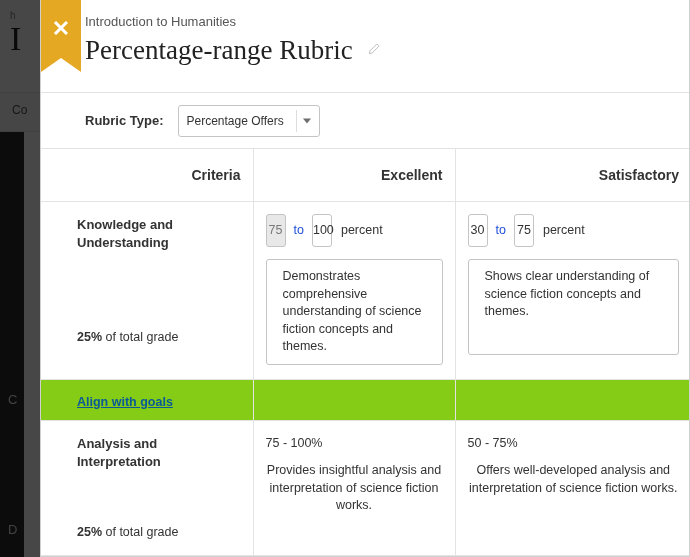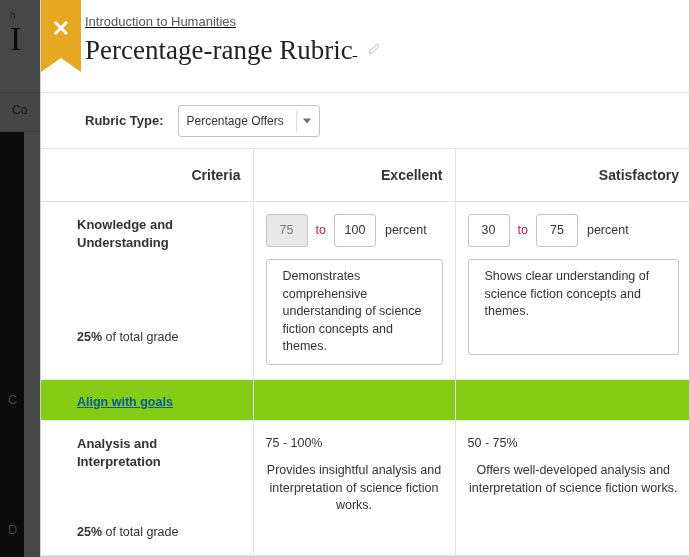--- a/index.html
+++ b/index.html
@@ -134,21 +134,20 @@
     cursor: pointer;
     font-family: "Liberation Sans", sans-serif;
   }
 
   .modal-header {
     position: absolute;
     left: 0; top: 0;
     width: 570px; height: 92px;
     padding: 14px 24px 0 44px;
     background: #ffffff;
-    text-decoration: underline;
   }
   .eyebrow {
     font-size: 13px;
     color: #555;
     margin: 0 0 6px 0;
   }
   .modal-title {
     font-family: "Liberation Serif", serif;
     font-size: 27px;
     font-weight: normal;
@@ -267,39 +266,39 @@
   }
   .total-grade b { font-weight: bold; }
 
   .cell-editing { padding-top: 12px; }
   .range-row {
     display: flex;
     align-items: center;
     margin-bottom: 12px;
   }
   .num-input {
-    width: 42px;
+    width: 20px;
     height: 33px;
     border: 1px solid #c4c4c4;
     border-radius: 3px;
     background: #ffffff;
     font-size: 12.5px;
     color: #333;
     text-align: center;
     line-height: 31px;
     cursor: text;
   }
   .num-input.selected {
     background: #e8e8e8;
     color: #7a7a7a;
   }
   .range-to {
     margin: 0 8px;
     font-size: 12.5px;
-    color: #be185d;
+    color: #1d4ed8;
   }
   .percent-label {
     margin-left: 9px;
     font-size: 12.5px;
     color: #333;
   }
   .desc-box {
     border: 1px solid #c4c4c4;
     border-radius: 3px;
     padding: 8px 16px;

